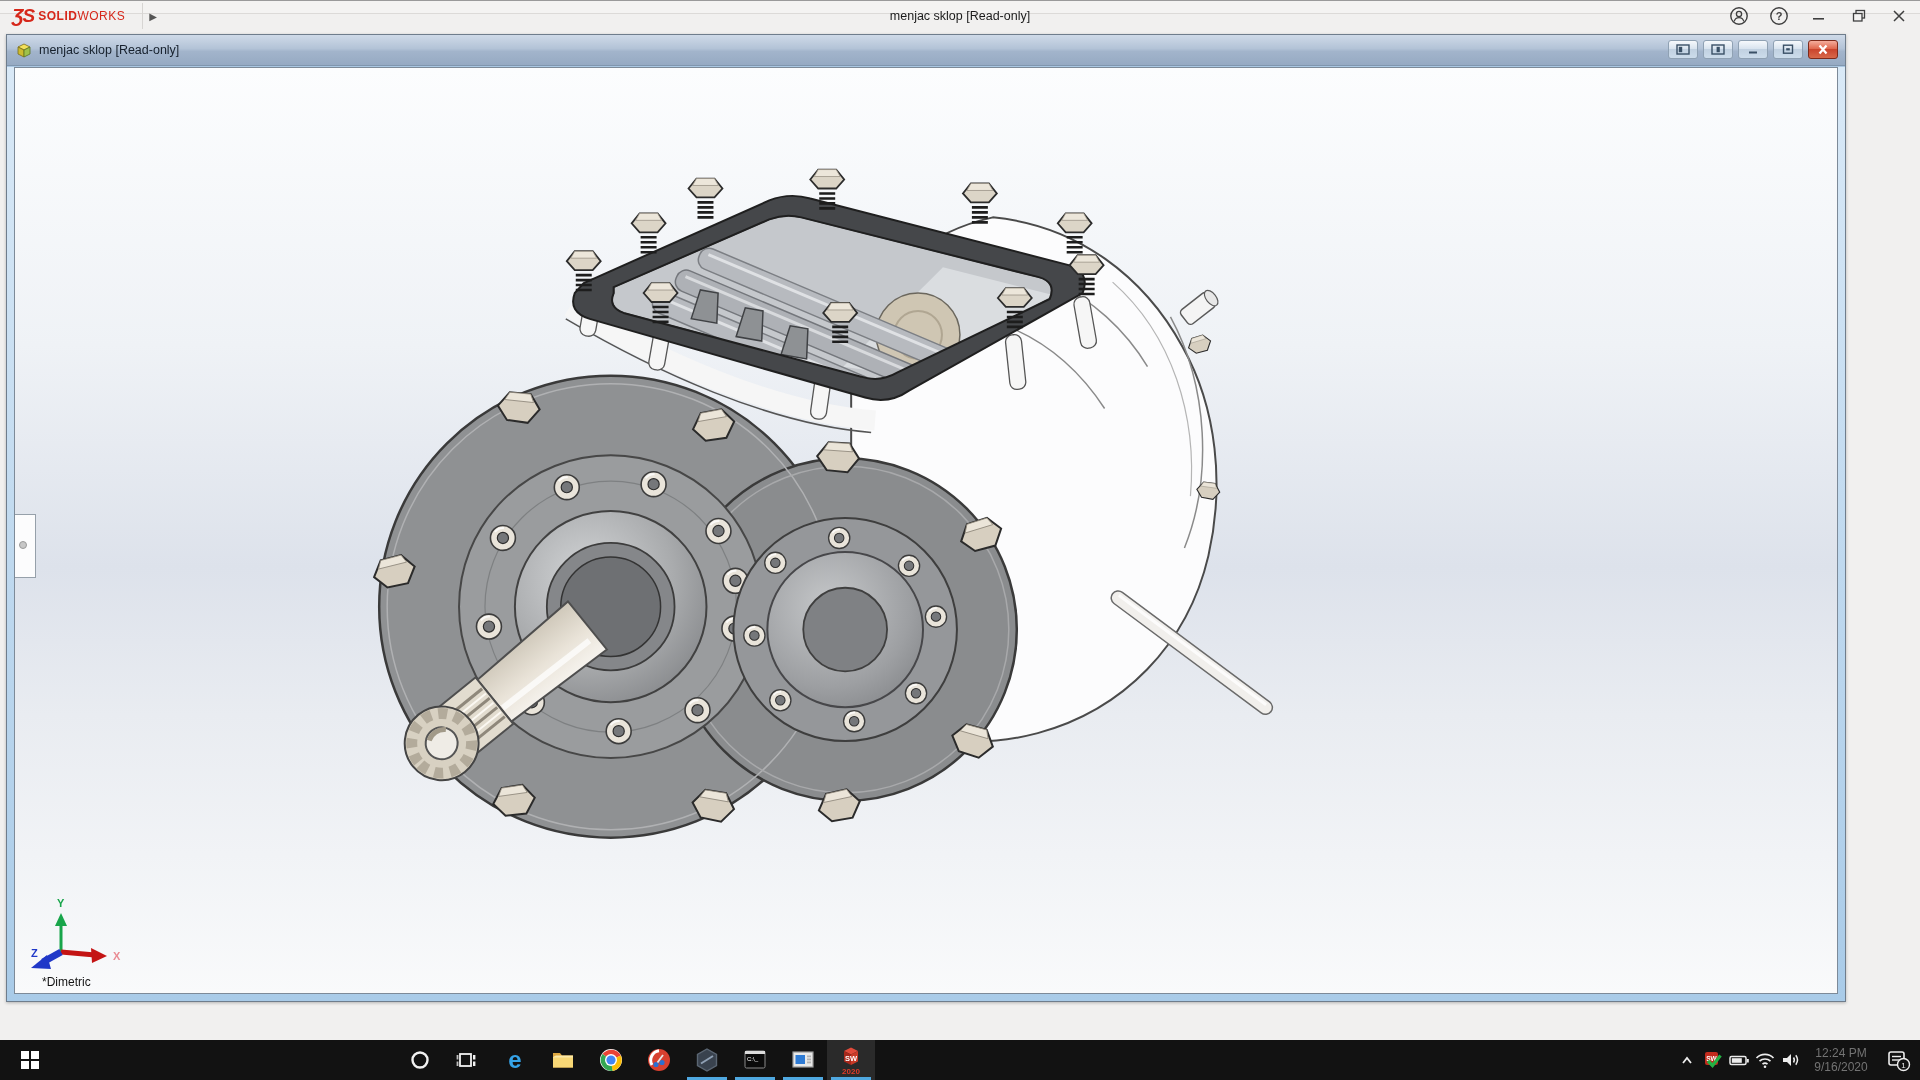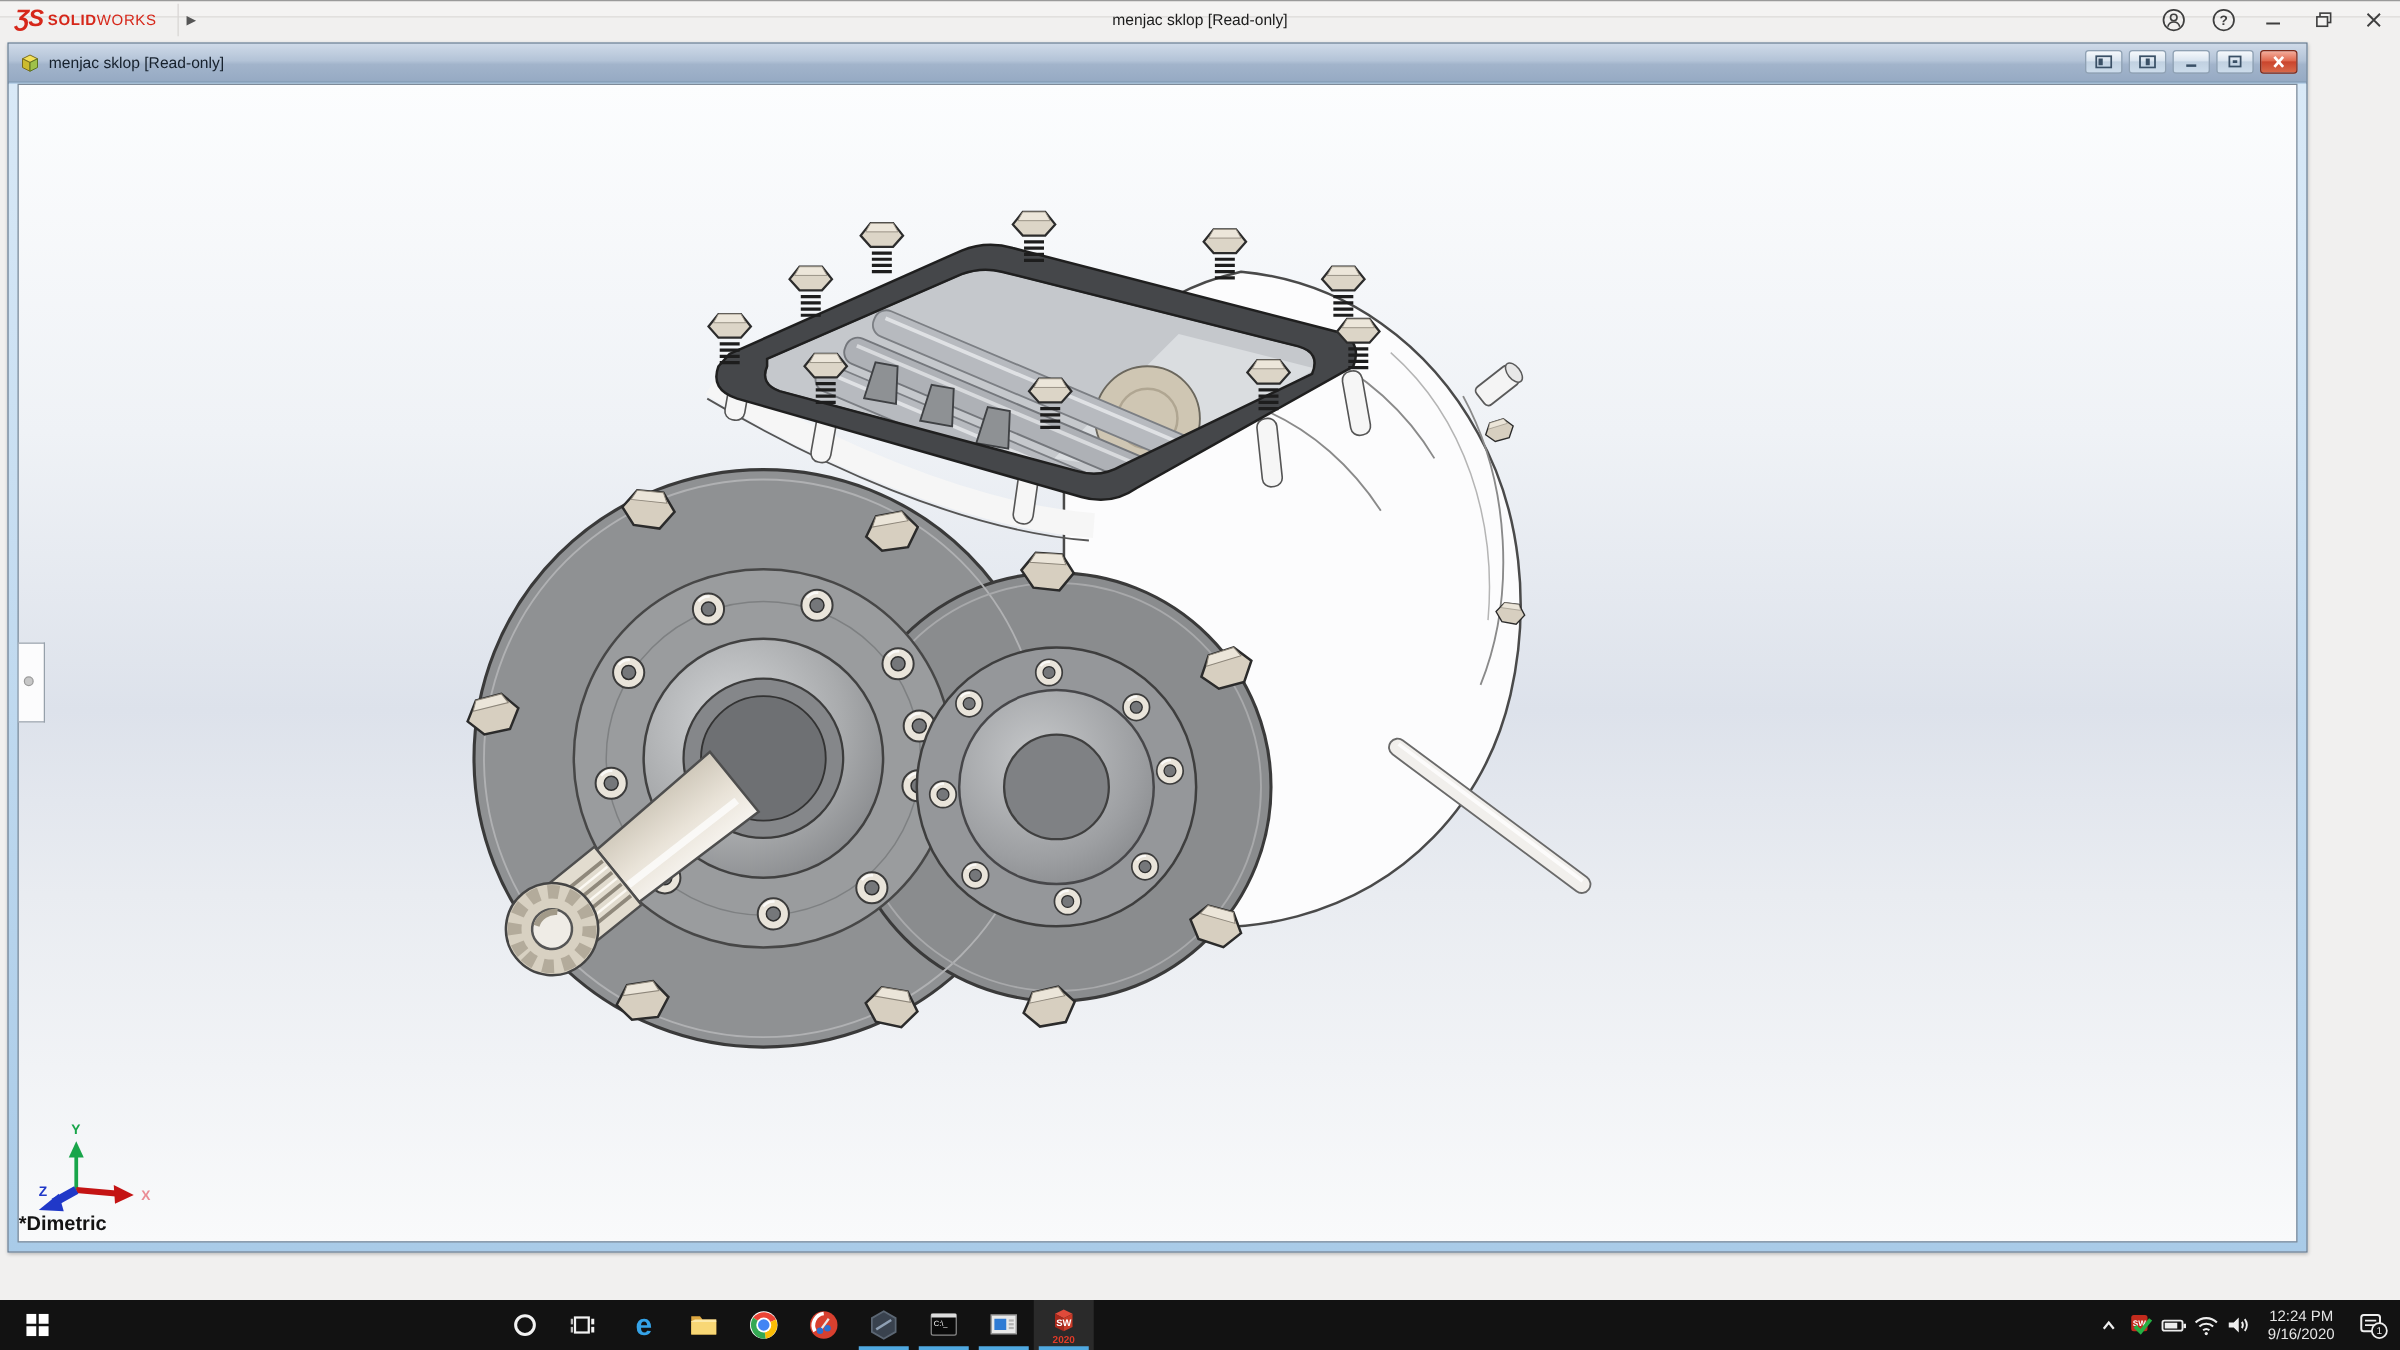--- a/index.html
+++ b/index.html
@@ -37,21 +37,21 @@
 
   
   #doc-client { position:absolute; left:0; top:32px; right:0; bottom:0;
     background:linear-gradient(#d9e9f7,#a9cbe8); }
   #viewport { position:absolute; left:7px; top:0; right:7px; bottom:7px;
     background:linear-gradient(180deg,#fcfdfe 0%, #eff2f6 30%, #dde2eb 54%, #e9ecf1 70%, #f9fafb 100%);
     border:1px solid #7d8a98; overflow:hidden; }
   #model-svg, #triad-svg { position:absolute; }
   #model-svg { left:0; top:0; width:100%; height:100%; }
   #triad-svg { left:8px; bottom:18px; width:110px; height:80px; }
-  #view-label { position:absolute; left:0; bottom:4px; font-size:16px; font-weight:bold; color:#141414; }
+  #view-label { position:absolute; left:27px; bottom:4px; font-size:12px; font-weight:normal; color:#141414; }
   #collapse-tab { position:absolute; left:-1px; top:446px; width:22px; height:64px;
     background:#fcfcfd; border:1px solid #96a0aa; border-left:none; }
   #collapse-tab .dot { position:absolute; left:5px; top:26px; width:8px; height:8px;
     border-radius:50%; background:#c7c7c7; border:1px solid #9a9a9a; }
 
   
   #taskbar { position:absolute; left:0; top:1040px; width:1920px; height:40px; background:#121212; }
   #start-btn { position:absolute; left:0; top:0; width:59px; height:40px;
     display:flex; align-items:center; justify-content:center; }
   #search-box { position:absolute; left:59px; top:0; width:333px; height:40px; background:#f3f3f3;
@@ -59,21 +59,21 @@
   #search-box span { font-size:15px; color:#5c5c5c; }
   #tb-cortana { position:absolute; left:398px; top:0; width:44px; height:40px; }
   #tb-taskview { position:absolute; left:444px; top:0; width:44px; height:40px; }
   .tb-cell { display:flex; align-items:center; justify-content:center; }
   #tb-apps { position:absolute; left:491px; top:0; height:40px; display:flex; }
   .tb-app { width:48px; height:40px; position:relative; display:flex; align-items:center; justify-content:center; }
   .tb-app.running::after { content:""; position:absolute; left:4px; right:4px; bottom:0; height:3px; background:#4fa8e0; }
   .tb-app.active { background:rgba(255,255,255,.10); }
   #tray { position:absolute; right:2px; top:0; height:40px; display:flex; align-items:center; }
   .tray-cell { height:40px; display:flex; align-items:center; justify-content:center; }
-  #tray-clock { width:74px; text-align:center; color:#e5e5e5; font-size:12px; line-height:14px; }
+  #tray-clock { width:74px; text-align:center; color:#737373; font-size:12px; line-height:14px; }
 
   svg text { font-family:"Liberation Sans", sans-serif; }
 </style>
 </head>
 <body>
 
 <div id="titlebar">
   <div id="brand">
     <span id="logo-mark">ƷS</span>
     <span id="brand-text"><b>SOLID</b><span>WORKS</span></span>

